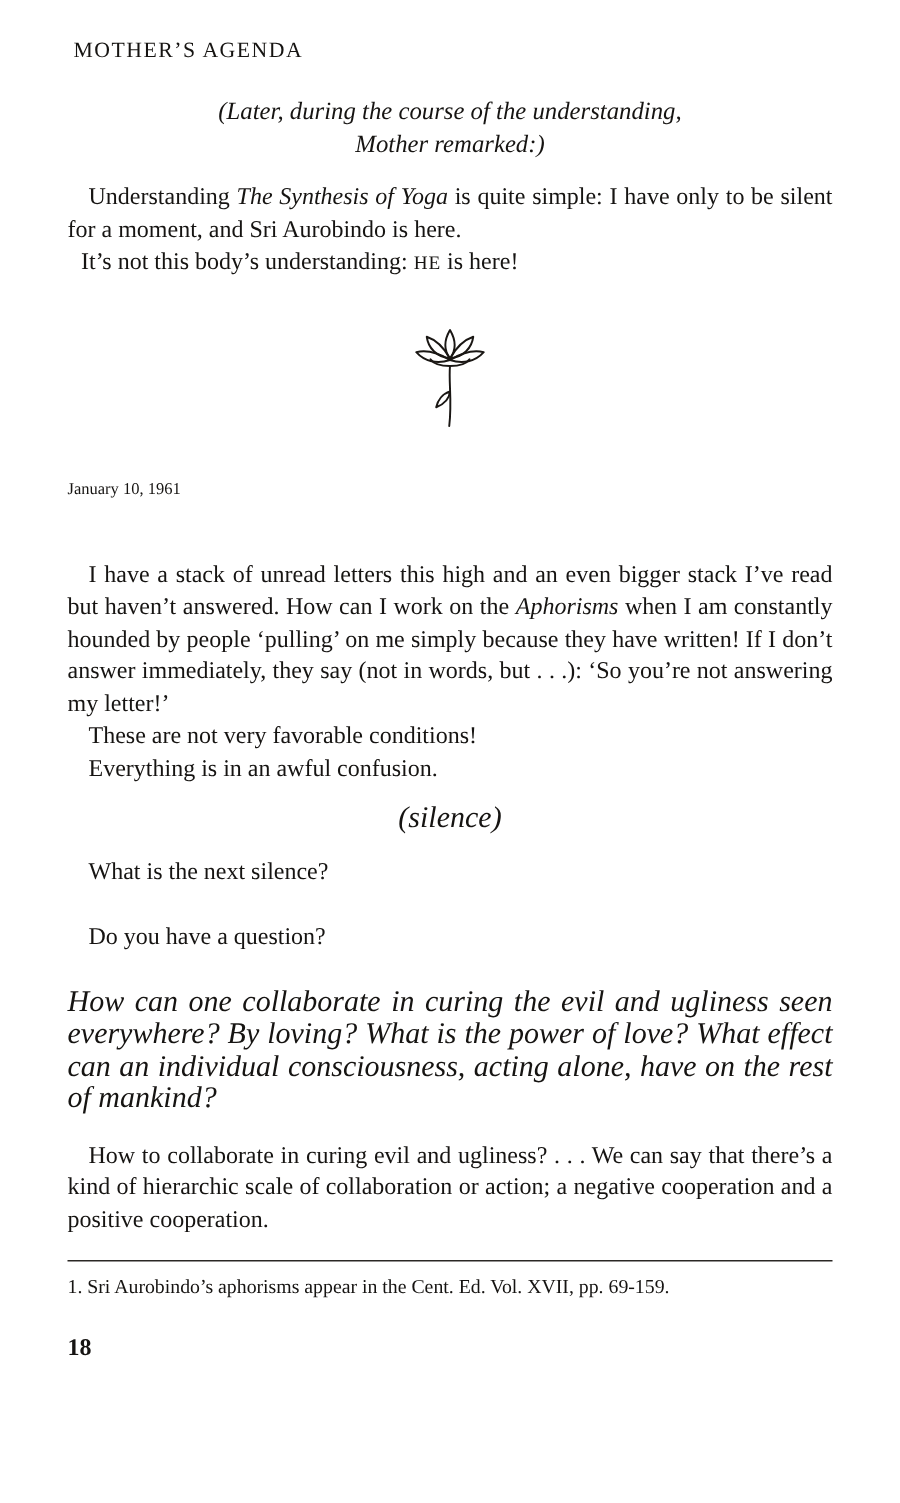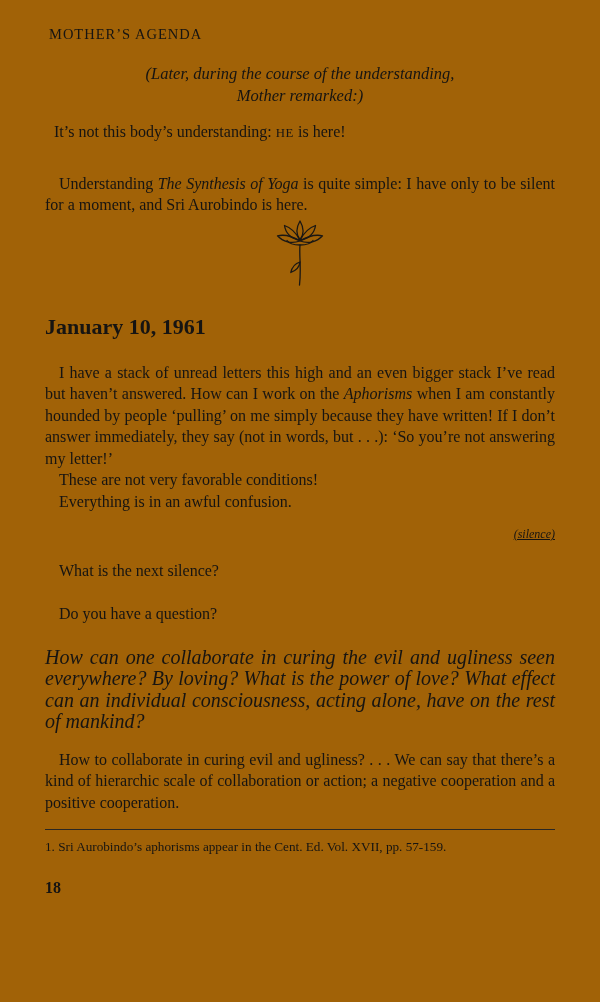--- a/index.html
+++ b/index.html
@@ -1,21 +1,21 @@
 <!DOCTYPE html>
 <html><head>
 <meta charset="utf-8">
 <style>
   * { margin: 0; padding: 0; box-sizing: border-box; }
   html, body { background: #e9e7e2; }
   body { display: flex; justify-content: center; }
   .page {
     width: 600px;
     height: 1002px;
-    background: #a16207;
+    background: #ffffff;
     color: #161412;
     font-family: "Liberation Serif", serif;
     padding: 26px 45px 0 45px;
     overflow: hidden;
     position: relative;
   }
   .running-header {
     font-size: 14.5px;
     letter-spacing: 1px;
     margin-left: 4px;
@@ -37,33 +37,32 @@
   .small-indent { text-indent: 9px; }
   .italic { font-style: italic; }
   .smallcaps { font-size: 0.8em; letter-spacing: 0.6px; }
   .gap-after-intro { margin-bottom: 28px; }
   .ornament {
     text-align: center;
     height: 74px;
     margin-bottom: 26px;
   }
   .date-heading {
-    font-size: 22px;
-    font-weight: bold;
+    font-size: 11px;
+    font-weight: normal;
     line-height: 22px;
-    margin-bottom: 24px;
+    margin-bottom: 36px;
   }
   .silence {
-    text-align: right;
+    text-align: center;
     font-style: italic;
-    font-size: 12px;
+    font-size: 20px;
     line-height: 21.5px;
     margin-top: 12px;
     margin-bottom: 14px;
-    text-decoration: underline;
   }
   .question-line {
     font-size: 16px;
     line-height: 21.5px;
     text-indent: 14px;
     margin-bottom: 22px;
   }
   .aphorism {
     font-size: 15.5px;
     line-height: 20.5px;
@@ -100,23 +99,23 @@
 
 <div class="page">
 
   <div class="running-header">MOTHER’S AGENDA</div>
 
   <div class="remark">
     <div>(Later, during the course of the understanding,</div>
     <div>Mother remarked:)</div>
   </div>
 
+  <p class="body indent"><span>Understanding </span><span class="italic">The Synthesis of Yoga</span><span> is quite simple: I have only to be silent for a moment, and Sri Aurobindo is here.</span></p>
+
   <p class="body small-indent gap-after-intro"><span>It’s not this body’s understanding: </span><span class="smallcaps">HE</span><span> is here!</span></p>
-
-  <p class="body indent"><span>Understanding </span><span class="italic">The Synthesis of Yoga</span><span> is quite simple: I have only to be silent for a moment, and Sri Aurobindo is here.</span></p>
 
   <div class="ornament">
     <svg class="lotus" width="54" height="72" viewBox="0 0 54 72">
       <g fill="none" stroke="#1a1714" stroke-width="1.3" stroke-linejoin="round" stroke-linecap="round">
         <path d="M27 5 C23.5 11 22.5 18 27 24 C31.5 18 30.5 11 27 5 Z"></path>
         <path d="M27 24 C22 15 16 11 11.5 9.5 C12.5 17 18 23 27 24 Z"></path>
         <path d="M27 24 C32 15 38 11 42.5 9.5 C41.5 17 36 23 27 24 Z"></path>
         <path d="M27 25 C18 19.5 10 18.5 4.5 19.8 C10 26 18.5 28 27 25 Z"></path>
         <path d="M27 25 C36 19.5 44 18.5 49.5 19.8 C44 26 35.5 28 27 25 Z"></path>
         <path d="M14 24.5 C18 30.5 36 30.5 40 24.5"></path>
@@ -139,18 +138,18 @@
   <p class="question-line">What is the next silence?</p>
 
 
   <p class="question-line">Do you have a question?</p>
 
   <p class="dialogue-question">How can one collaborate in curing the evil and ugliness seen everywhere? By loving? What is the power of love? What effect can an individual consciousness, acting alone, have on the rest of mankind?</p>
 
   <p class="body indent answer">How to collaborate in curing evil and ugliness? . . . We can say that there’s a kind of hierarchic scale of collaboration or action; a negative cooperation and a positive cooperation.</p>
 
   <div class="footnote-block">
-    <div class="footnote"><span>1.</span><span> Sri Aurobindo’s aphorisms appear in the Cent. Ed. Vol. XVII, pp. 57-159.</span></div>
+    <div class="footnote"><span>1.</span><span> Sri Aurobindo’s aphorisms appear in the Cent. Ed. Vol. XVII, pp. 69-159.</span></div>
   </div>
 
   <div class="page-number">18</div>
 
 </div>
 
 </body></html>

